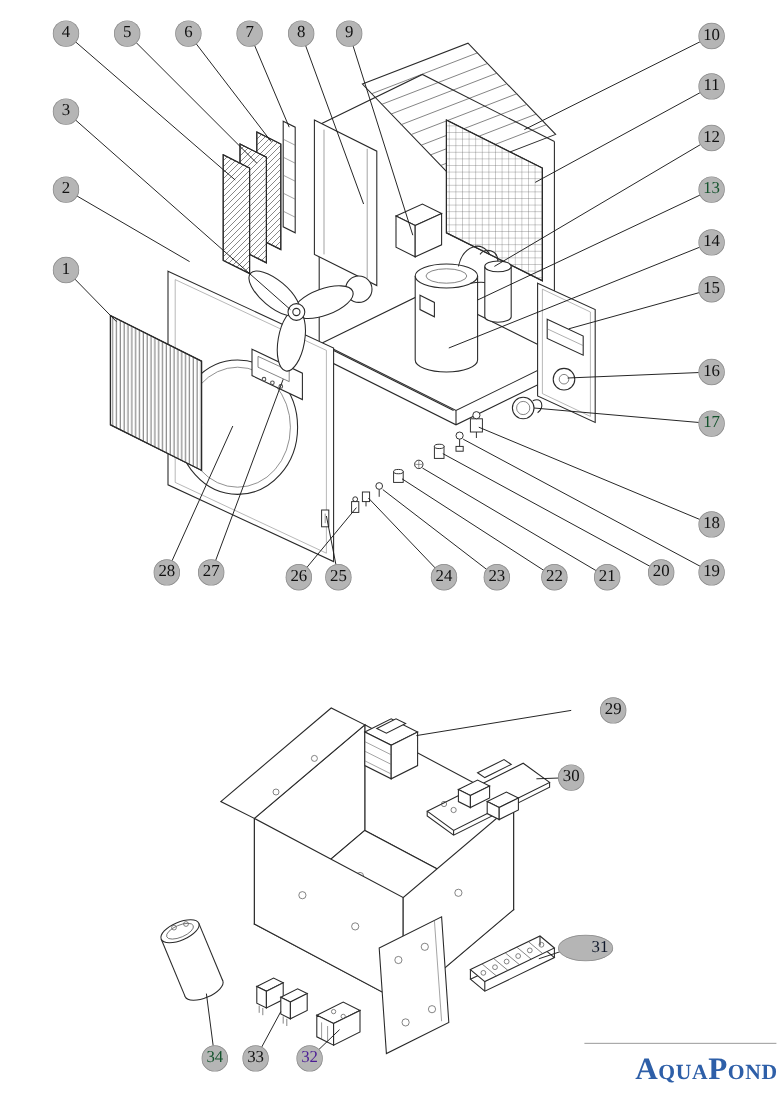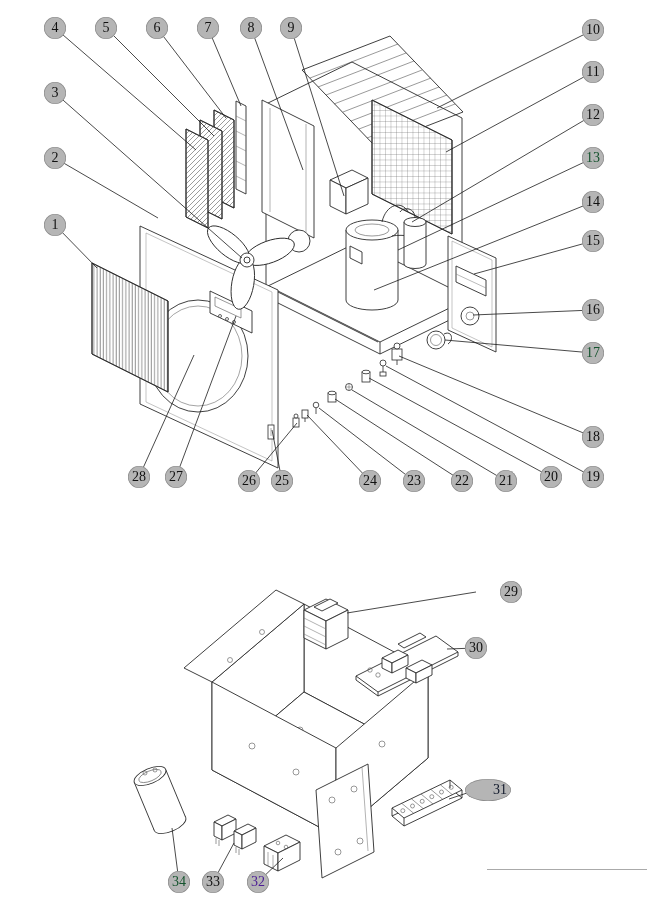--- a/index.html
+++ b/index.html
@@ -341,14 +341,17 @@
       <div class="badge" style="left: 128px; top: 466px; background: rgb(181, 181, 181); color: rgb(17, 17, 17);">28</div>
       <div class="badge" style="left: 465px; top: 581px; background: rgb(181, 181, 181); color: rgb(17, 17, 17); margin-left: 35px;">29</div>
       <div class="badge" style="left: 465px; top: 637px; background: rgb(181, 181, 181); color: rgb(17, 17, 17);">30</div>
       <div class="badge" style="left: 465px; top: 779px; background: rgb(181, 181, 181); color: #0f172a; padding-left: 24px;">31</div>
       <div class="badge" style="left: 247px; top: 871px; background: rgb(181, 181, 181); color: #4c1d95;">32</div>
       <div class="badge" style="left: 202px; top: 871px; background: rgb(181, 181, 181); color: rgb(17, 17, 17);">33</div>
       <div class="badge" style="left: 168px; top: 871px; background: rgb(181, 181, 181); color: #14532d;">34</div>
     </div>
 
   <div class="logo-rule"></div>
+  <div class="logo" style="color: rgb(46, 95, 168);">
+    <span>AquaPond</span>
+  </div>
 
 </div>
 
 </body></html>

